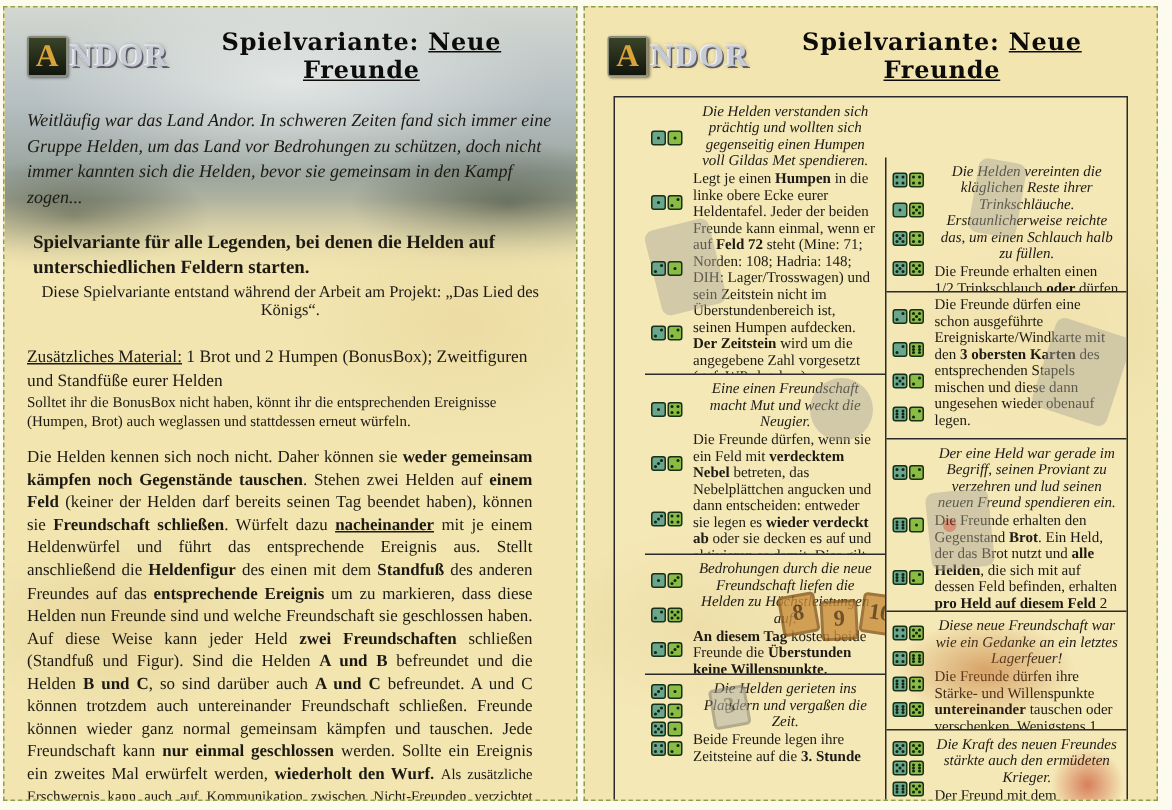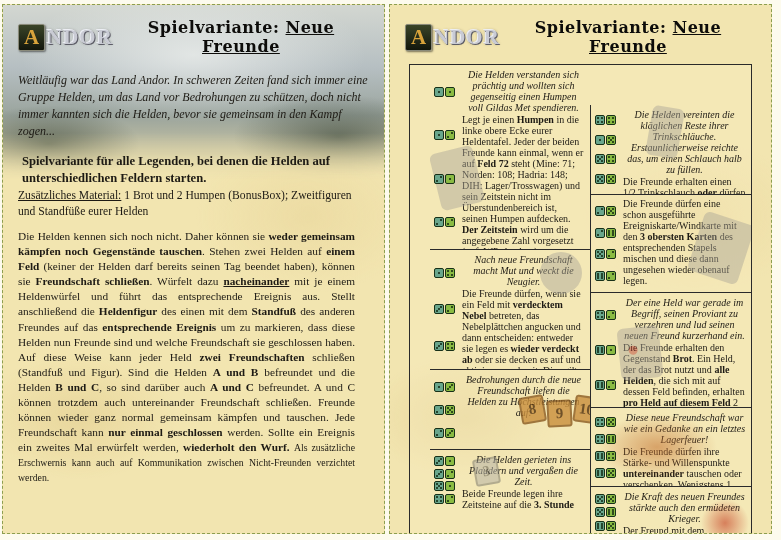--- a/index.html
+++ b/index.html
@@ -29,21 +29,21 @@
     font:bold 21px/25px "Liberation Serif",serif;text-align:center;box-shadow:1px 1px 2px rgba(0,0,0,.5);}
   .logo-rest{font:bold 21px "Liberation Serif",serif;letter-spacing:1px;color:#c9cbd4;
     text-shadow:1px 1px 0 #5c5c66,-1px -1px 0 #eceef4,0 0 3px rgba(0,0,0,.35);margin-left:2px;}
   .ptitle{flex:1;text-align:center;font-family:"DejaVu Serif",serif;font-weight:bold;
     font-size:16px;letter-spacing:.5px;color:#0d0c0a;}
   .ptitle .em{text-decoration:underline;}
   
   .intro{margin:16px 2px 0 2px;font-style:italic;font-size:12px;line-height:1.42;}
   .subtitle{margin:13px 6px 0 6px;font-weight:bold;font-size:12.6px;line-height:1.35;}
   .subnote{margin:2px 0 0 0;text-align:center;font-size:11px;}
-  .material{margin:1px 2px 0 2px;font-size:11.6px;line-height:1.35;}
+  .material{margin:17px 2px 0 2px;font-size:11.6px;line-height:1.35;}
   .matnote{margin:1px 2px 0 2px;font-size:10px;line-height:1.3;}
   .rules{margin:10px 16px 0 2px;font-size:11.3px;line-height:1.33;text-align:justify;}
   .rules .small{font-size:9.8px;}
   
   .etable{margin:8px 6px 0 6px;border:1px solid #2a2a2a;display:flex;background:rgba(248,238,196,.35);padding-left:20px;}
   .ecol{width:50%;}
   .ecol + .ecol{border-left:1px solid #2a2a2a;margin-top:40px;}
   .ecell{position:relative;box-sizing:border-box;border-bottom:1px solid #2a2a2a;
     padding:3px 5px 2px 32px;font-size:10px;line-height:11px;overflow:hidden;}
   .ecell:last-child{border-bottom:none;}
@@ -81,21 +81,23 @@
           <span class="logo-a">A</span>
           <span class="logo-rest">NDOR</span>
         </span>
         <span class="ptitle">
           <span>Spielvariante:</span>
           <span class="em">Neue Freunde</span>
         </span>
       </div>
       <p class="intro">Weitläufig war das Land Andor. In schweren Zeiten fand sich immer eine Gruppe Helden, um das Land vor Bedrohungen zu schützen, doch nicht immer kannten sich die Helden, bevor sie gemeinsam in den Kampf zogen...</p>
       <p class="subtitle">Spielvariante für alle Legenden, bei denen die Helden auf unterschiedlichen Feldern starten.</p>
+      <p class="subnote">Diese Spielvariante entstand während der Arbeit am Projekt: „Das Lied des Königs“.</p>
       <p class="material"><u>Zusätzliches Material:</u> 1 Brot und 2 Humpen (BonusBox); Zweitfiguren und Standfüße eurer Helden</p>
+      <p class="matnote">Solltet ihr die BonusBox nicht haben, könnt ihr die entsprechenden Ereignisse (Humpen, Brot) auch weglassen und stattdessen erneut würfeln.</p>
       <p class="rules"><span>Die Helden kennen sich noch nicht. Daher können sie <b>weder gemeinsam kämpfen noch Gegenstände tauschen</b>. Stehen zwei Helden auf <b>einem Feld</b> (keiner der Helden darf bereits seinen Tag beendet haben), können sie <b>Freundschaft schließen</b>. Würfelt dazu <u><b>nacheinander</b></u> mit je einem Heldenwürfel und führt das entsprechende Ereignis aus. Stellt anschließend die <b>Heldenfigur</b> des einen mit dem <b>Standfuß</b> des anderen Freundes auf das <b>entsprechende Ereignis</b> um zu markieren, dass diese Helden nun Freunde sind und welche Freundschaft sie geschlossen haben. Auf diese Weise kann jeder Held <b>zwei Freundschaften</b> schließen (Standfuß und Figur). Sind die Helden <b>A und B</b> befreundet und die Helden <b>B und C</b>, so sind darüber auch <b>A und C</b> befreundet. A und C können trotzdem auch untereinander Freundschaft schließen. Freunde können wieder ganz normal gemeinsam kämpfen und tauschen. Jede Freundschaft kann <b>nur einmal geschlossen</b> werden. Sollte ein Ereignis ein zweites Mal erwürfelt werden, <b>wiederholt den Wurf.</b> </span><span class="small">Als zusätzliche Erschwernis kann auch auf Kommunikation zwischen Nicht-Freunden verzichtet werden.</span></p>
 
     </div>
   </div>
 
   <div class="page">
     <div class="inner">
       <div class="hdr">
         <span class="logo">
           <span class="logo-a">A</span>
@@ -282,21 +284,21 @@
                     <i class="on"></i>
                     <i></i>
                     <i></i>
                     <i></i>
                     <i class="on"></i>
                     <i></i>
                     <i class="on"></i>
                   </span>
                 </span>
               </div>
-            <div class="ehead">Nach neue Freundschaft macht Mut und weckt die Neugier.</div>
+            <div class="ehead">Eine einen Freundschaft macht Mut und weckt die Neugier.</div>
             <div class="ebody">Die Freunde dürfen, wenn sie ein Feld mit <b>verdecktem Nebel</b> betreten, das Nebelplättchen angucken und dann entscheiden: entweder sie legen es <b>wieder verdeckt ab</b> oder sie decken es auf und aktivieren es damit. Dies gilt nur bis zum <b>Ende dieses Tages</b>!</div>
           </div>
           <div class="ecell" style="height:80px;">
             <div class="tokens" style="right:70px;top:26px;">
                 <span class="tile" style="left: 0px; top: 0px; transform: rotate(-10deg);">8</span>
                 <span class="tile" style="left: 27px; top: 4px; transform: rotate(-3deg);">9</span>
                 <span class="tile" style="left: 54px; top: 0px; transform: rotate(8deg);">10</span>
               </div>
             <div class="dicecol">
                 <span class="dice-pair">
@@ -366,20 +368,21 @@
                     <i></i>
                     <i class="on"></i>
                     <i></i>
                     <i class="on"></i>
                     <i></i>
                     <i></i>
                   </span>
                 </span>
               </div>
             <div class="ehead">Bedrohungen durch die neue Freundschaft liefen die Helden zu Höchstleistungen auf.</div>
+            <div class="ebody"><b>An diesem Tag</b> kosten beide Freunde die <b>Überstunden keine Willenspunkte.</b></div>
           </div>
           <div class="ecell" style="height:60px;">
             <div class="tokens grey" style="left:44px;top:8px;">
                 <span class="tile" style="left: 0px; top: 0px; transform: rotate(-10deg);">3</span>
               </div>
             <div class="dicecol">
                 <span class="dice-pair">
                   <span class="die dieA">
                     <i></i>
                     <i></i>
@@ -758,21 +761,21 @@
                     <i class="on"></i>
                     <i></i>
                     <i></i>
                     <i></i>
                     <i class="on"></i>
                     <i></i>
                     <i></i>
                   </span>
                 </span>
               </div>
-            <div class="ehead">Der eine Held war gerade im Begriff, seinen Proviant zu verzehren und lud seinen neuen Freund kurzerhand ein.</div>
+            <div class="ehead">Der eine Held war gerade im Begriff, seinen Proviant zu verzehren und lud seinen neuen Freund spendieren ein.</div>
             <div class="ebody">Die Freunde erhalten den Gegenstand <b>Brot</b>. Ein Held, der das Brot nutzt und <b>alle Helden</b>, die sich mit auf dessen Feld befinden, erhalten <b>pro Held auf diesem Feld</b> 2 Willenspunkte. Nach der Nutzung kommt das Brot aus dem Spiel.</div>
           </div>
           <div class="ecell" style="height:79px;">
             <div class="glow" style="left:6px;top:6px;width:120px;height:66px;background:radial-gradient(closest-side,rgba(192,106,40,.55),rgba(0,0,0,0));"></div>
             <div class="dicecol">
                 <span class="dice-pair">
                   <span class="die dieA">
                     <i class="on"></i>
                     <i></i>
                     <i class="on"></i>

